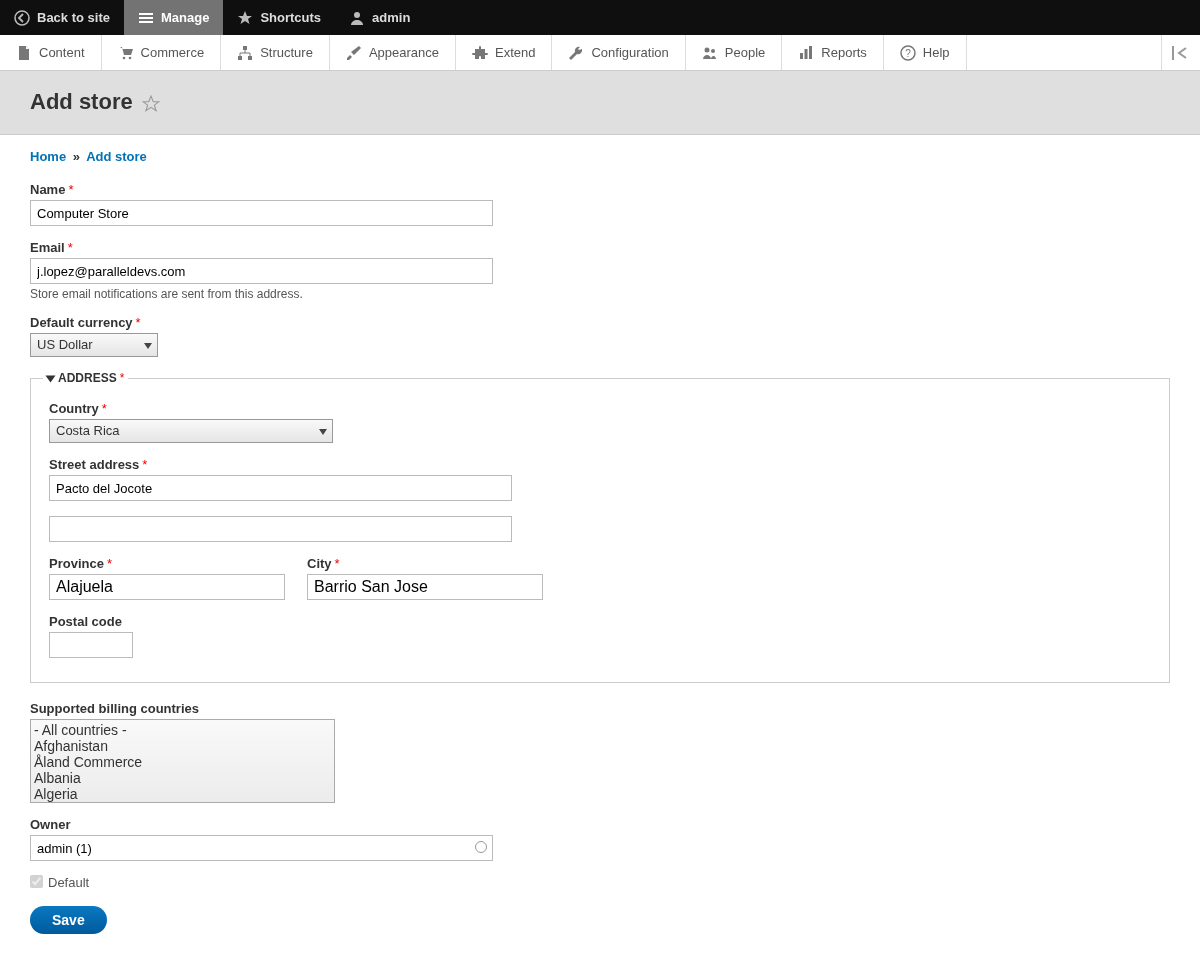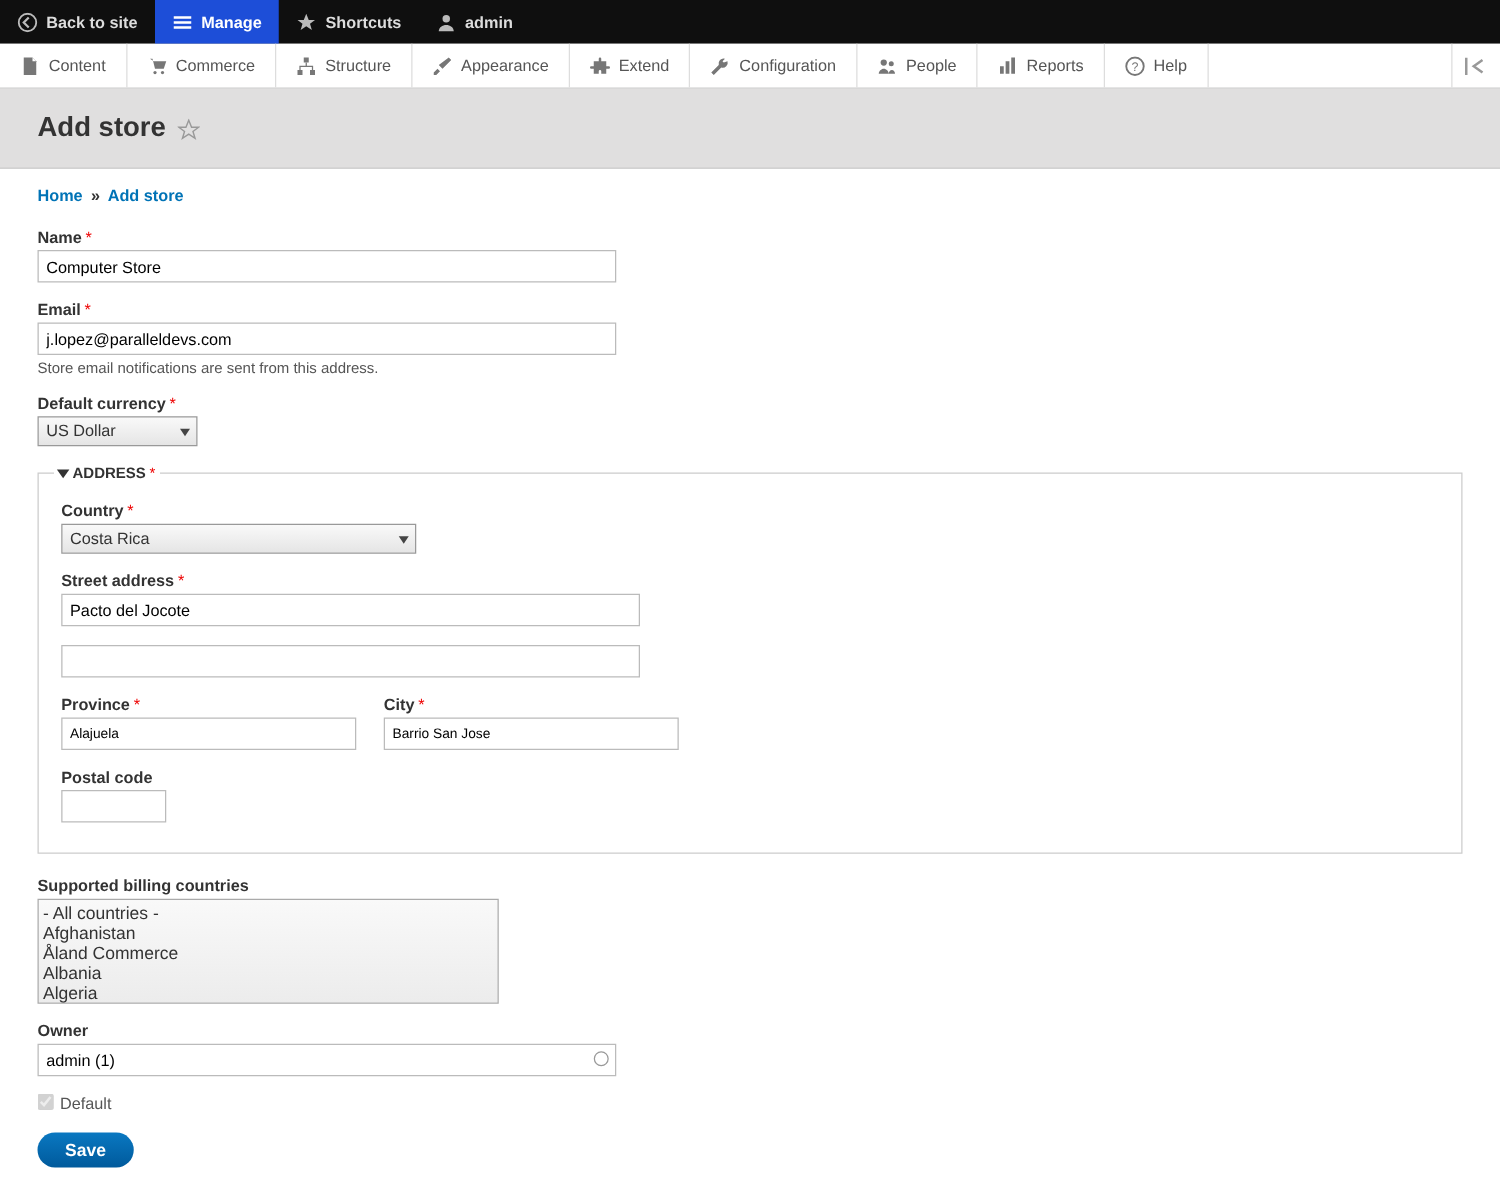--- a/index.html
+++ b/index.html
@@ -1,21 +1,21 @@
 <!DOCTYPE html>
 <html><head>
 <meta charset="utf-8">
 <style>
 * { box-sizing: border-box; margin: 0; padding: 0; }
 body { font-family: "Lucida Grande", Verdana, sans-serif; font-size: 13px; color: #333; background: #fff; }
 
 
 .toolbar-top { background: #0f0f0f; height: 35px; display: flex; align-items: stretch; color: #ccc; }
 .toolbar-item { display: flex; align-items: center; padding: 0 14px; font-weight: bold; font-size: 13px; color: #ddd; cursor: pointer; }
-.toolbar-item.active { background: #1d4ed8; color: #fff; text-align: center; }
+.toolbar-item.active { background: #737373; color: #fff; text-align: center; }
 .toolbar-item .ticon { margin-right: 7px; display: inline-flex; align-items: center; justify-content: center; }
 .ticon svg { fill: #bbb; }
 .toolbar-item.active .ticon svg { fill: #fff; }
 
 
 .admin-menu { background: #fff; border-bottom: 1px solid #ccc; height: 36px; display: flex; align-items: stretch; position: relative; }
 .admin-tab { display: flex; align-items: center; padding: 0 16px; border-right: 1px solid #ddd; color: #555; font-size: 13px; cursor: pointer; justify-content: center; }
 .admin-tab .aicon { margin-right: 7px; display:inline-flex; }
 .aicon svg { fill: #777; }
 .collapse-handle { position:absolute; right:0; top:0; bottom:0; display:flex; align-items:center; padding:0 10px; border-left:1px solid #ddd; color:#777; }
@@ -45,28 +45,28 @@
   height:24px; line-height:22px; padding:0 26px 0 6px; position:relative; font-size:13px; color:#333;
   cursor:pointer;
 }
 .select-wrap .arrow { position:absolute; right:5px; top:9px; width:0;height:0; border-left:4px solid transparent; border-right:4px solid transparent; border-top:6px solid #444; }
 
 fieldset.address { border:1px solid #ccc; padding:0; margin-bottom:18px; }
 fieldset.address legend { padding:0 4px; margin-left:12px; font-weight:bold; font-size:12px; }
 fieldset.address .fs-inner { padding: 16px 18px 20px; }
 .addr-row { display:flex; gap:22px; }
 .addr-col { display:flex; flex-direction:column; }
-.addr-input { border:1px solid #bbb; padding:4px 6px; font-size:11px; height:26px; }
+.addr-input { border:1px solid #bbb; padding:4px 6px; font-size:16px; height:26px; }
 .w280 { width: 284px; }
 .w236 { width: 236px; }
 .w464 { width: 463px; }
 .w84 { width: 84px; }
 
 .multi-select {
-  width:369px; height:84px; border:1px solid #aaa; overflow-y:scroll;
+  width:305px; height:84px; border:1px solid #aaa; overflow-y:scroll;
   background: linear-gradient(#f9f9f9,#ececec); padding:2px 3px; font-size:14px; line-height:16px;
 }
 .multi-select div { padding:0; }
 
 .owner-input-wrap { position:relative; width:463px; }
 .owner-input { width:463px; border:1px solid #bbb; padding:4px 26px 4px 6px; height:26px; font-size:13px;}
 .spinner { position:absolute; right:6px; top:6px; width:12px; height:12px; border:1px solid #999; border-radius:50%; }
 
 .checkbox-row { margin:10px 0 16px; display:flex; align-items:flex-start; gap:5px; color:#555; }
 .checkbox-row input { accent-color:#888; }

